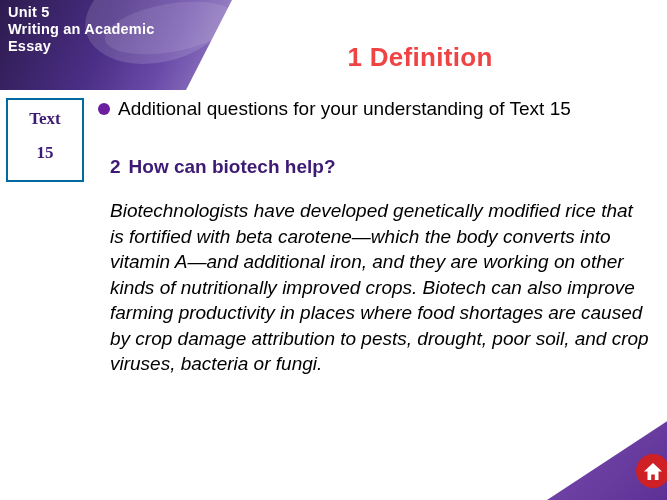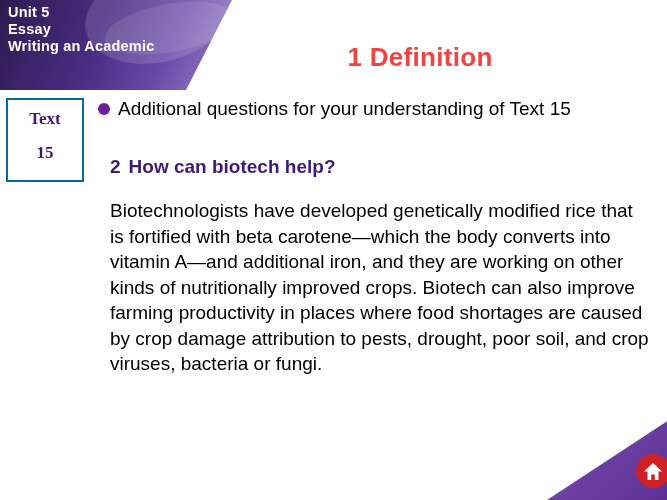--- a/index.html
+++ b/index.html
@@ -149,20 +149,21 @@
   }
 
   .body-para {
     position: absolute;
     left: 110px;
     top: 198px;
     width: 540px;
     color: #000000;
     font-size: 19px;
     line-height: 25.5px;
+    font-style: italic;
   }
 
   
   .corner-wedge {
     position: absolute;
     right: 0;
     bottom: 0;
     width: 140px;
     height: 92px;
     background: linear-gradient(135deg, #7a4fb0 0%, #5b2d93 100%);
@@ -190,22 +191,22 @@
 <div class="slide">
 
   <div class="header-band">
     <div class="band-bg"></div>
     <div class="swoosh1"></div>
     <div class="swoosh2"></div>
   </div>
 
   <div class="header-title">
     <div>Unit 5</div>
+    <div>Writing an Academic</div>
     <div>Essay</div>
-    <div>Writing an Academic</div>
   </div>
 
   <div class="slide-title">1 Definition</div>
 
   <div class="text-box">
     <div class="tb-label">Text</div>
     <div class="tb-number">15</div>
   </div>
 
   <div class="bullet-row">

